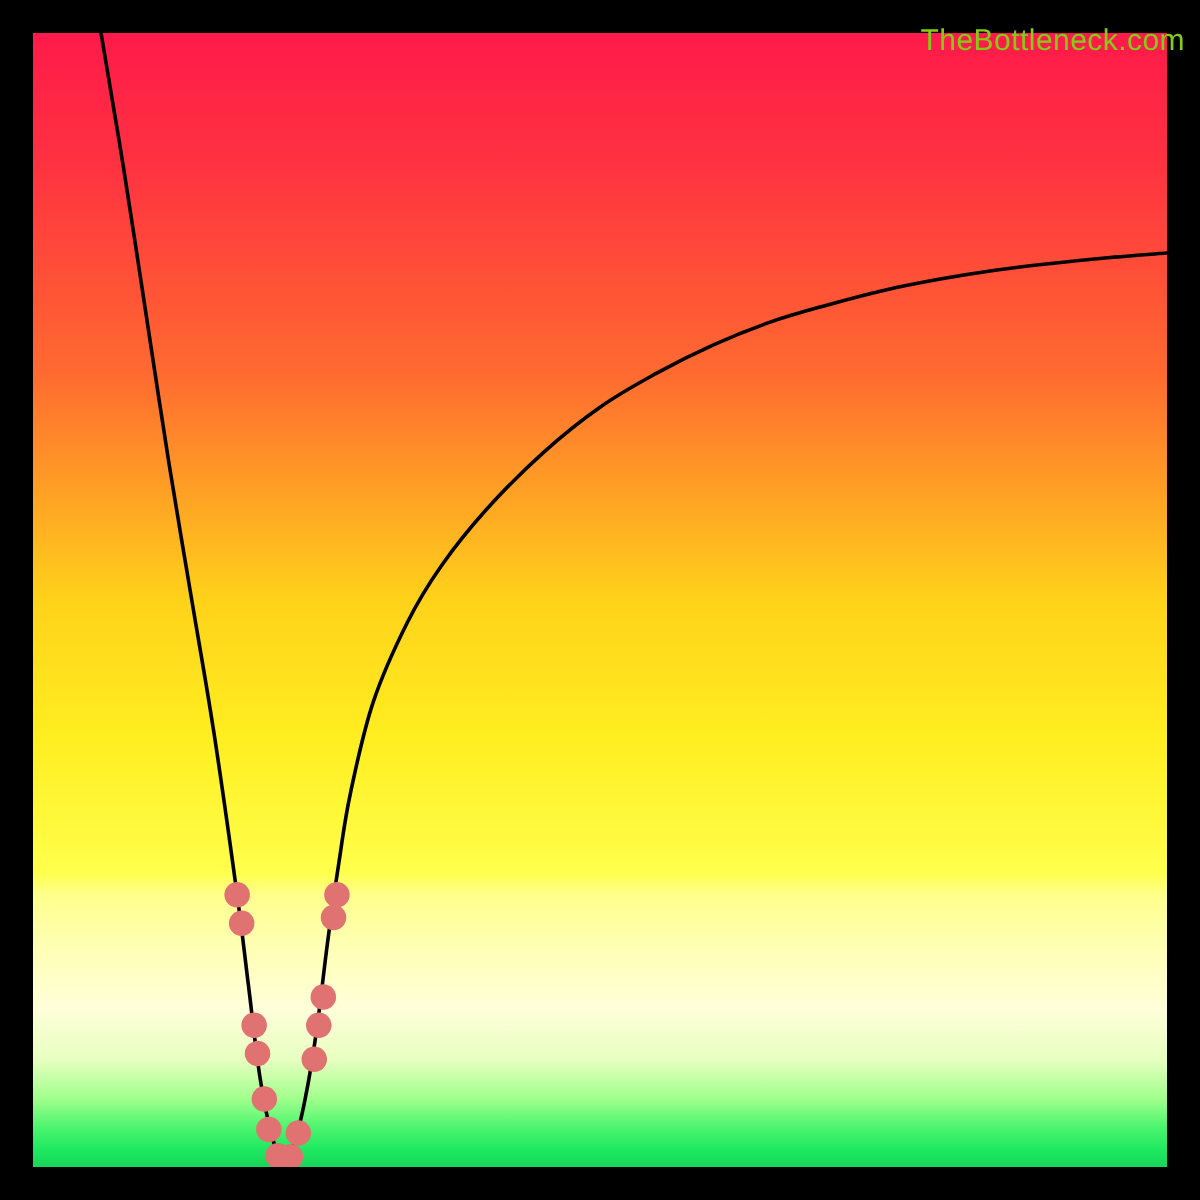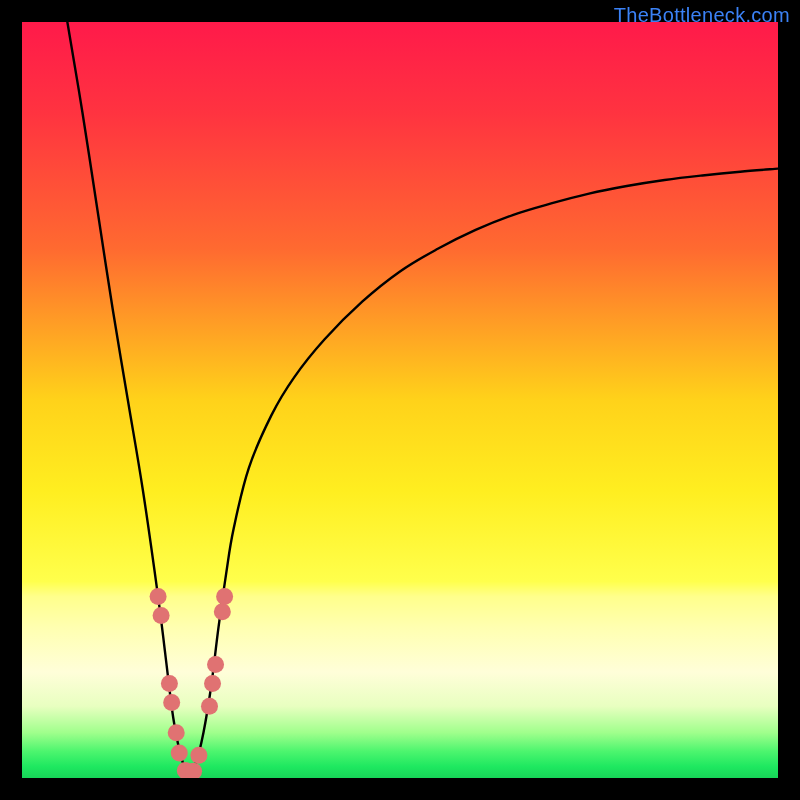--- a/index.html
+++ b/index.html
@@ -23,23 +23,23 @@
     width: 756px;
     height: 756px;
     overflow: hidden;
   }
   .gradient-bg {
     position: absolute;
     inset: 0;
   }
   .watermark {
     position: absolute;
-    top: 4px;
+    top: 16px;
     right: 10px;
-    color: #3b82f6;
+    color: #84cc16;
     font-size: 20px;
     letter-spacing: 0.3px;
     user-select: none;
     font-weight: 500;
   }
   svg.curve, svg.markers {
     position: absolute;
     inset: 0;
     overflow: visible;
   }

